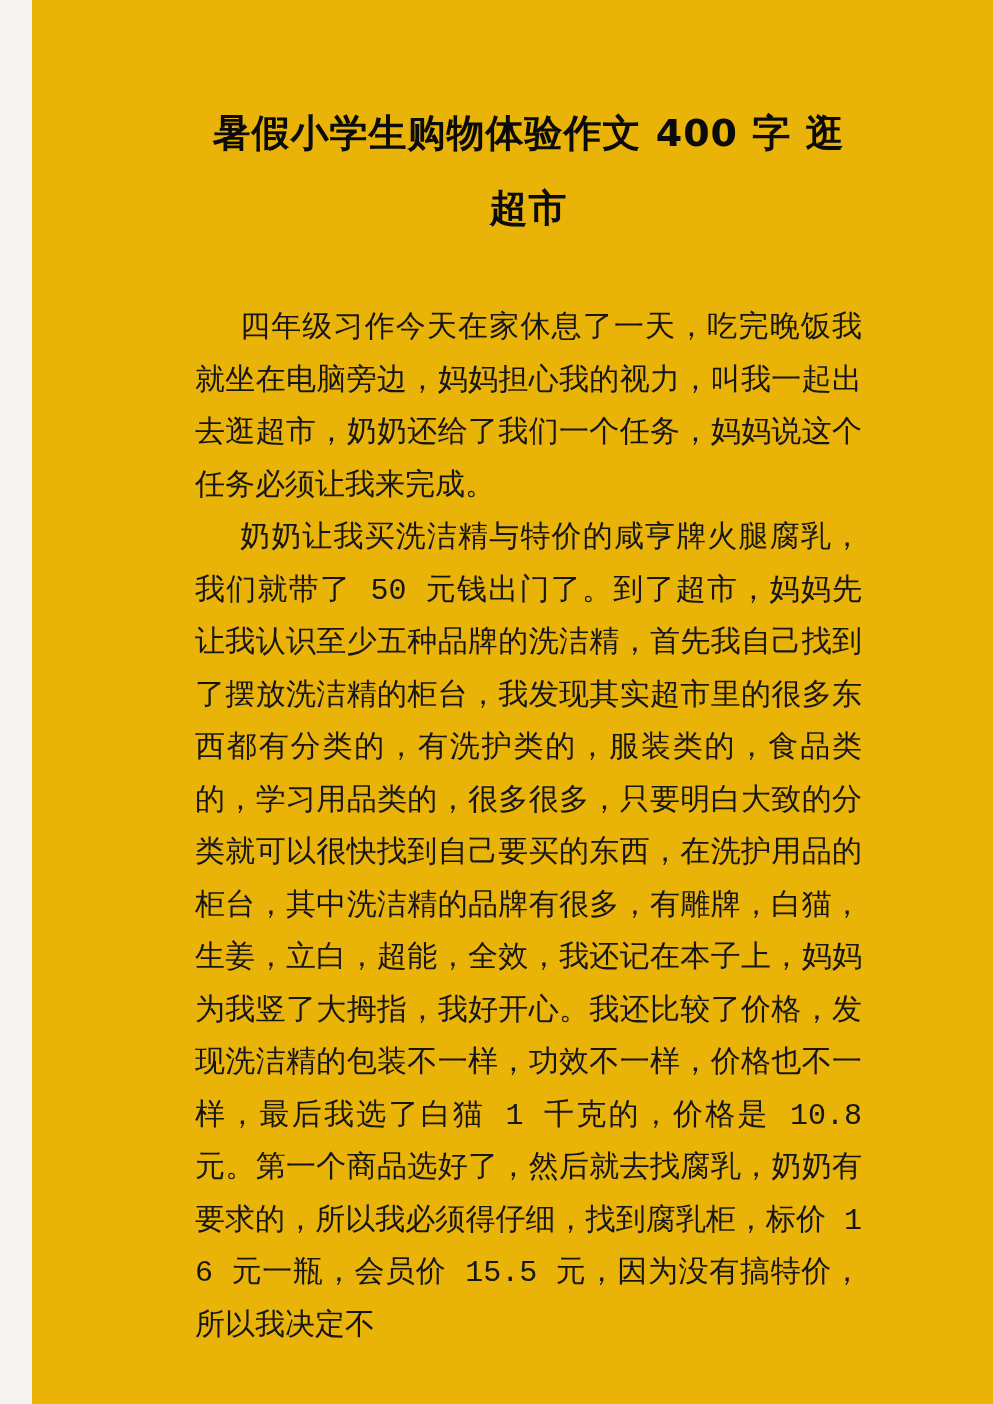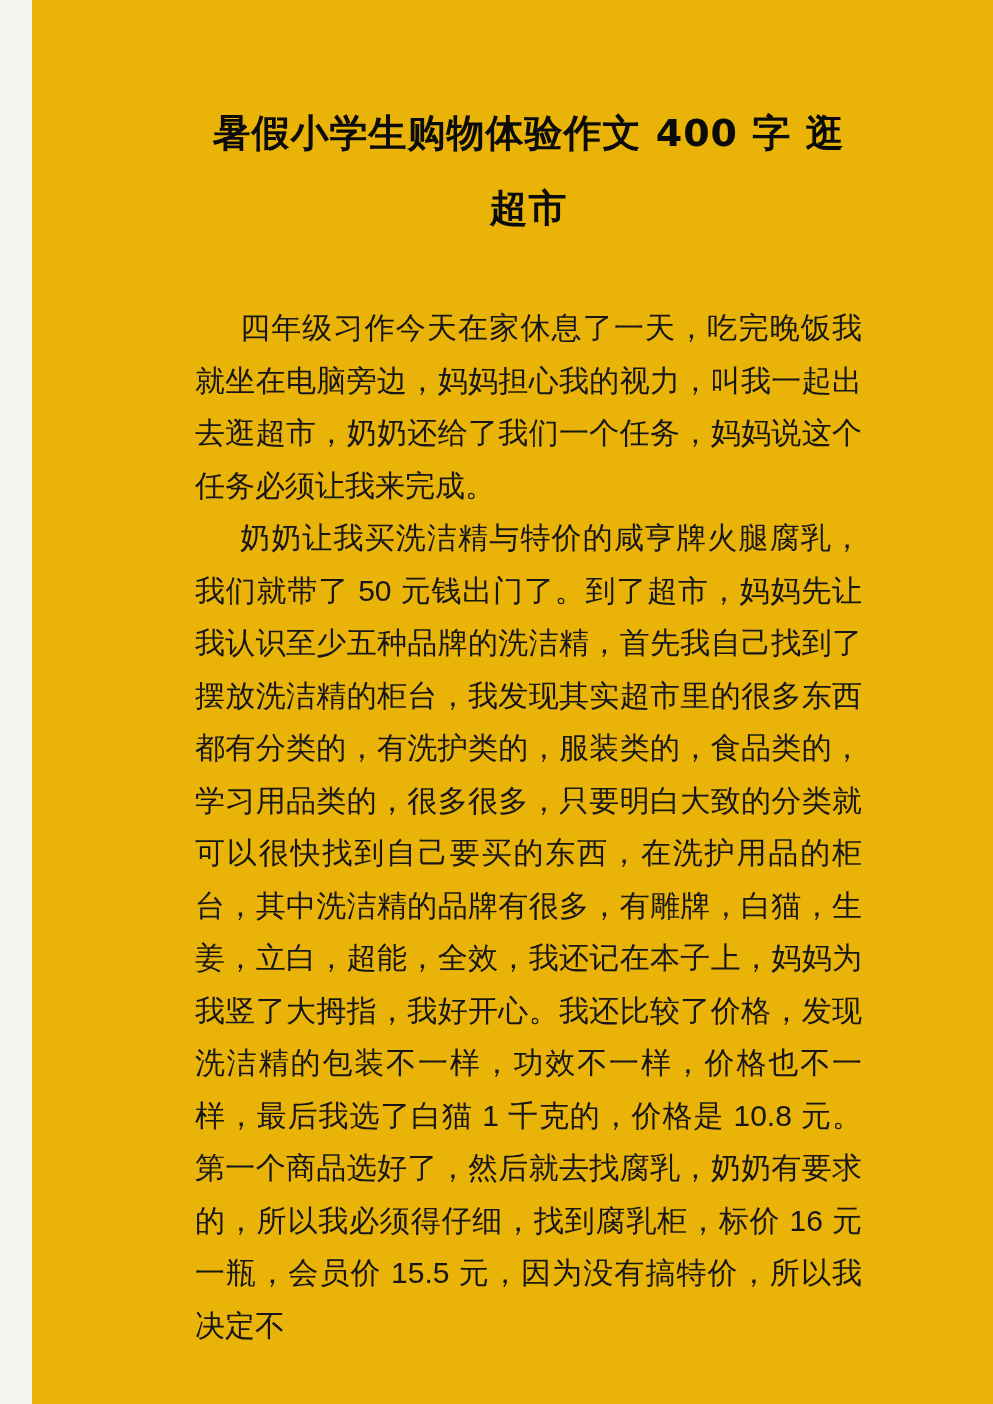--- a/index.html
+++ b/index.html
@@ -25,21 +25,21 @@
     font-family: "DejaVu Sans", "Liberation Sans", sans-serif;
     font-weight: 700;
     font-size: 38px;
     line-height: 75px;
     color: #0b0b0b;
     text-align: center;
     letter-spacing: 1px;
   }
   .doc-body p {
     margin: 0;
-    font-family: Liberation Sans, sans-serif;
+    font-family: Liberation Mono, monospace;
     font-size: 30px;
     line-height: 52.5px;
     color: #161616;
     text-align: justify;
     text-indent: 1.5em;
     word-break: break-all;
   }
 </style>
 </head>
 <body style="background: rgb(244, 243, 240);">

